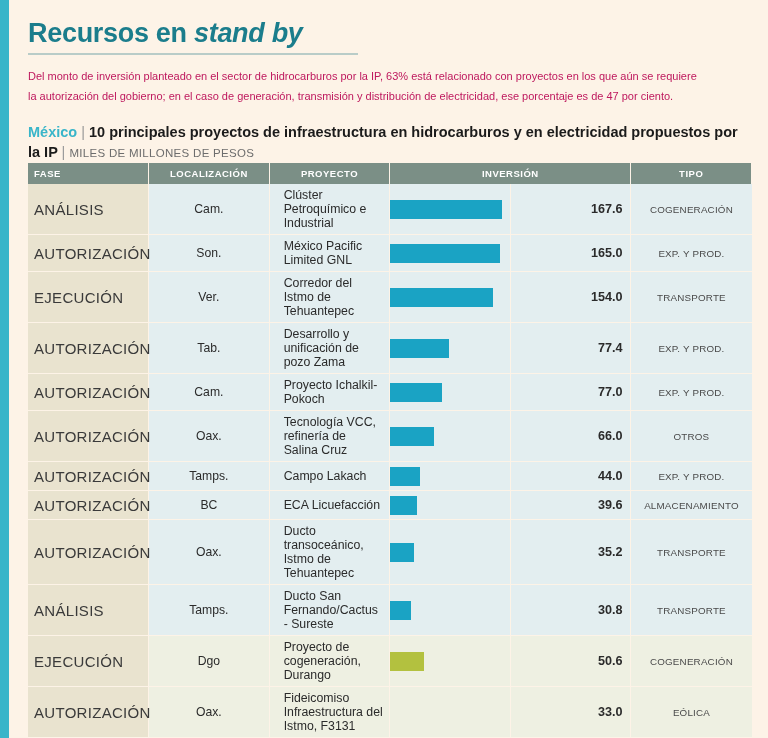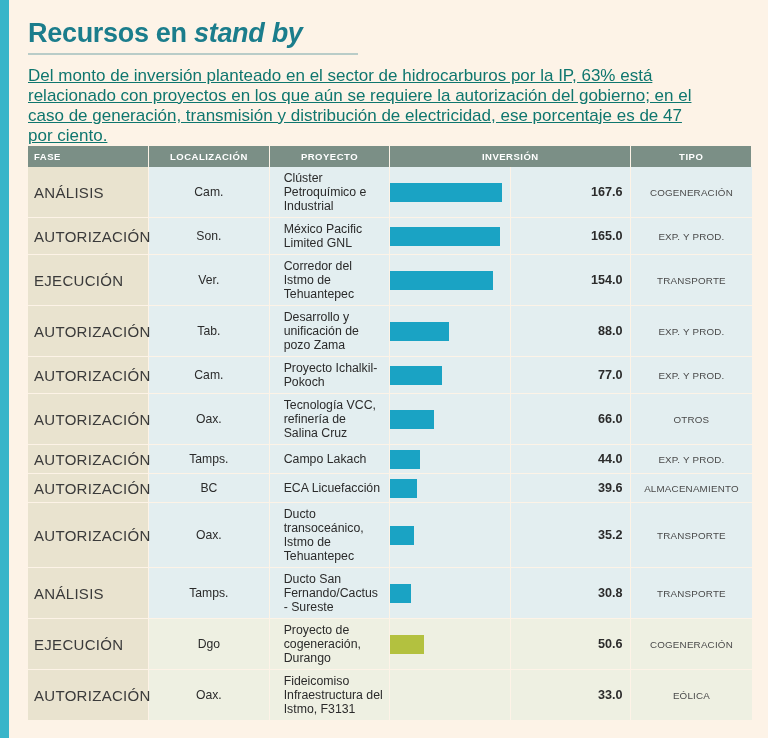--- a/index.html
+++ b/index.html
@@ -28,25 +28,24 @@
     letter-spacing:-0.3px;
     margin:4px 0 0 6px;
     display:inline-block;
     padding-bottom:4px;
     border-bottom:2px solid #b9ccc8;
     width:330px;
   }
   .title i{font-style:italic;}
   .deck{
     margin:11px 0 0 6px;
-    font-size:17px;
+    font-size:11px;
     line-height:20px;
-    color:#0f766e;
+    color:#be185d;
     max-width:680px;
-    text-decoration:underline;
   }
 
   .subhead{
     margin:16px 0 0 6px;
     font-size:14.5px;
     line-height:20px;
     font-weight:bold;
     color:#1b1b1b;
   }
   .subhead .mx{color:#39b5c9;font-size:14.5px;font-weight:bold;}
@@ -150,20 +149,27 @@
 </head>
 <body>
 
 <div class="page">
   <div class="accent-bar"></div>
 
   <h1 class="title"><span>Recursos en </span><i>stand by</i></h1>
 
   <p class="deck">Del monto de inversión planteado en el sector de hidrocarburos por la IP, 63% está relacionado con proyectos en los que aún se requiere la autorización del gobierno; en el caso de generación, transmisión y distribución de electricidad, ese porcentaje es de 47 por ciento.</p>
 
+  <div class="subhead">
+    <span class="mx">México</span>
+    <span class="sep">|</span>
+    <span>10 principales proyectos de infraestructura en hidrocarburos y en electricidad propuestos por la IP</span>
+    <span class="sep">|</span>
+    <span class="units">MILES DE MILLONES DE PESOS</span>
+  </div>
 
 
   <table>
     <thead>
       <tr>
         <th class="fase">FASE</th>
         <th>LOCALIZACIÓN</th>
         <th>PROYECTO</th>
         <th colspan="2">INVERSIÓN</th>
         <th>TIPO</th>
@@ -200,21 +206,21 @@
           <td class="val">154.0</td>
           <td class="tipo">TRANSPORTE</td>
         </tr>
         <tr class="hidro">
           <td class="fase">AUTORIZACIÓN</td>
           <td class="loc">Tab.</td>
           <td class="proy">Desarrollo y unificación de pozo Zama</td>
           <td class="bar">
             <span class="barfill" style="width: 58.8067px; background: rgb(26, 163, 196);"></span>
           </td>
-          <td class="val">88.0</td>
+          <td class="val">77.4</td>
           <td class="tipo">EXP. Y PROD.</td>
         </tr>
         <tr class="hidro">
           <td class="fase">AUTORIZACIÓN</td>
           <td class="loc">Cam.</td>
           <td class="proy">Proyecto Ichalkil-Pokoch</td>
           <td class="bar">
             <span class="barfill" style="width: 51.4558px; background: rgb(26, 163, 196);"></span>
           </td>
           <td class="val">77.0</td>

